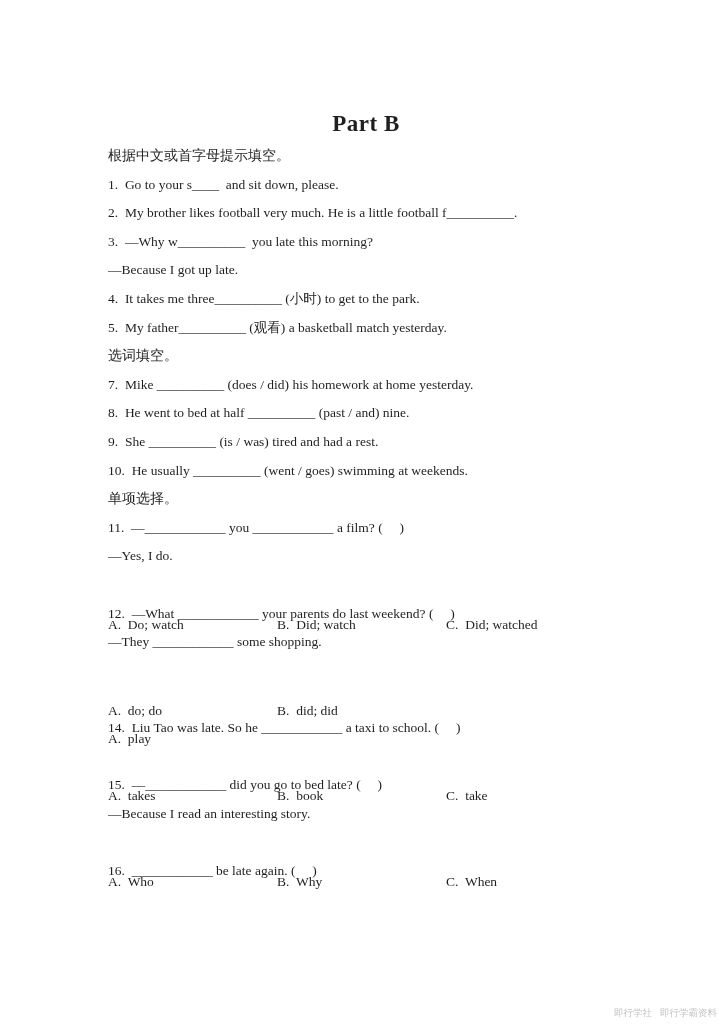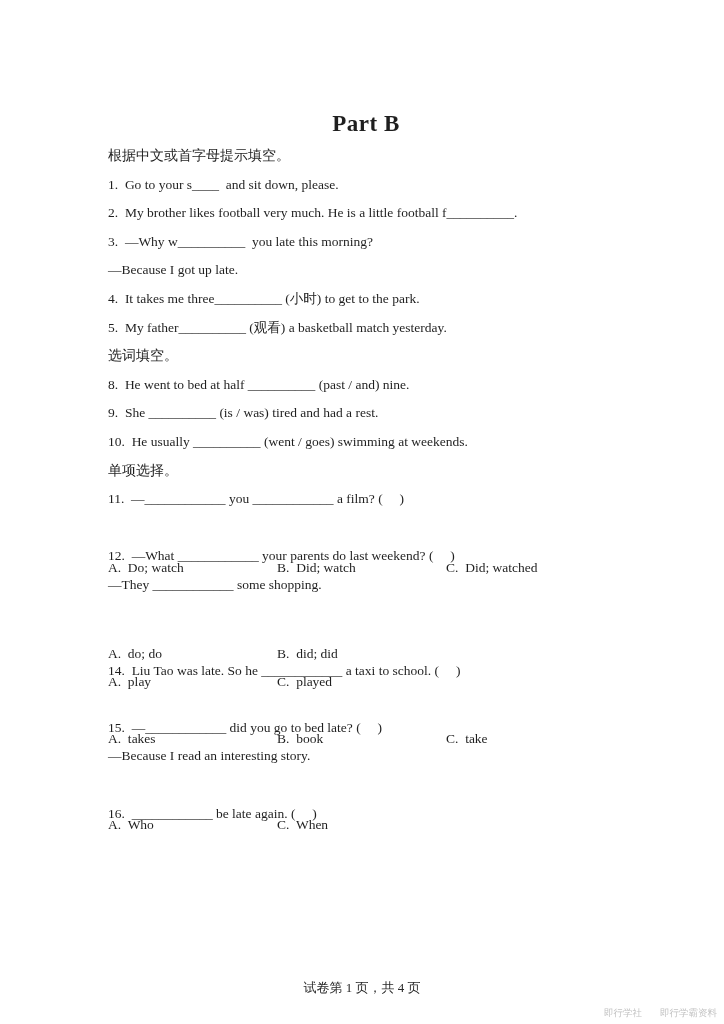--- a/index.html
+++ b/index.html
@@ -62,21 +62,21 @@
     text-align: center;
     font-size: 13px;
     color: #2a2a2a;
   }
 
   .watermark {
     position: absolute;
     top: 1007px;
     right: 7px;
     display: flex;
-    gap: 18px;
+    gap: 8px;
     font-family: "Liberation Sans", "DejaVu Sans", sans-serif;
     font-size: 9.5px;
     color: #b8b8b8;
     opacity: 0.85;
   }
 </style>
 </head>
 <body>
 
 <div class="page">
@@ -85,38 +85,39 @@
 
   <div class="doc-body">
       <div class="line instruction">根据中文或首字母提示填空。</div>
       <div class="line question">1.  Go to your s____  and sit down, please.</div>
       <div class="line question">2.  My brother likes football very much. He is a little football f__________.</div>
       <div class="line question">3.  —Why w__________  you late this morning?</div>
       <div class="line dialog">—Because I got up late.</div>
       <div class="line question">4.  It takes me three__________ (小时) to get to the park.</div>
       <div class="line question">5.  My father__________ (观看) a basketball match yesterday.</div>
       <div class="line instruction">选词填空。</div>
+      <div class="line question">7.  Mike __________ (does / did) his homework at home yesterday.</div>
       <div class="line question">8.  He went to bed at half __________ (past / and) nine.</div>
       <div class="line question">9.  She __________ (is / was) tired and had a rest.</div>
       <div class="line question">10.  He usually __________ (went / goes) swimming at weekends.</div>
       <div class="line instruction">单项选择。</div>
       <div class="line question">11.  —____________ you ____________ a film? (     )</div>
+      <div class="line dialog">—Yes, I do.</div>
       <div class="line options-row"><span class="option-cell">A.  Do; watch</span><span class="option-cell">B.  Did; watch</span><span class="option-cell">C.  Did; watched</span></div>
       <div class="line question">12.  —What ____________ your parents do last weekend? (     )</div>
       <div class="line dialog">—They ____________ some shopping.</div>
       <div class="line options-row"><span class="option-cell">A.  do; do</span><span class="option-cell">B.  did; did</span></div>
-      <div class="line options-row"><span class="option-cell">A.  play</span><span class="option-cell">C.  played</span></div>
+      <div class="line options-row"><span class="option-cell">A.  play</span></div>
       <div class="line question">14.  Liu Tao was late. So he ____________ a taxi to school. (     )</div>
       <div class="line options-row"><span class="option-cell">A.  takes</span><span class="option-cell">B.  book</span><span class="option-cell">C.  take</span></div>
       <div class="line question">15.  —____________ did you go to bed late? (     )</div>
       <div class="line dialog">—Because I read an interesting story.</div>
-      <div class="line options-row"><span class="option-cell">A.  Who</span><span class="option-cell">C.  When</span></div>
+      <div class="line options-row"><span class="option-cell">A.  Who</span><span class="option-cell">B.  Why</span><span class="option-cell">C.  When</span></div>
       <div class="line question">16.  ____________ be late again. (     )</div>
     </div>
 
-  <div class="page-footer">试卷第 1 页，共 4 页</div>
 
   <div class="watermark">
     <span>即行学社</span>
     <span>即行学霸资料</span>
   </div>
 
 </div>
 
 </body></html>

